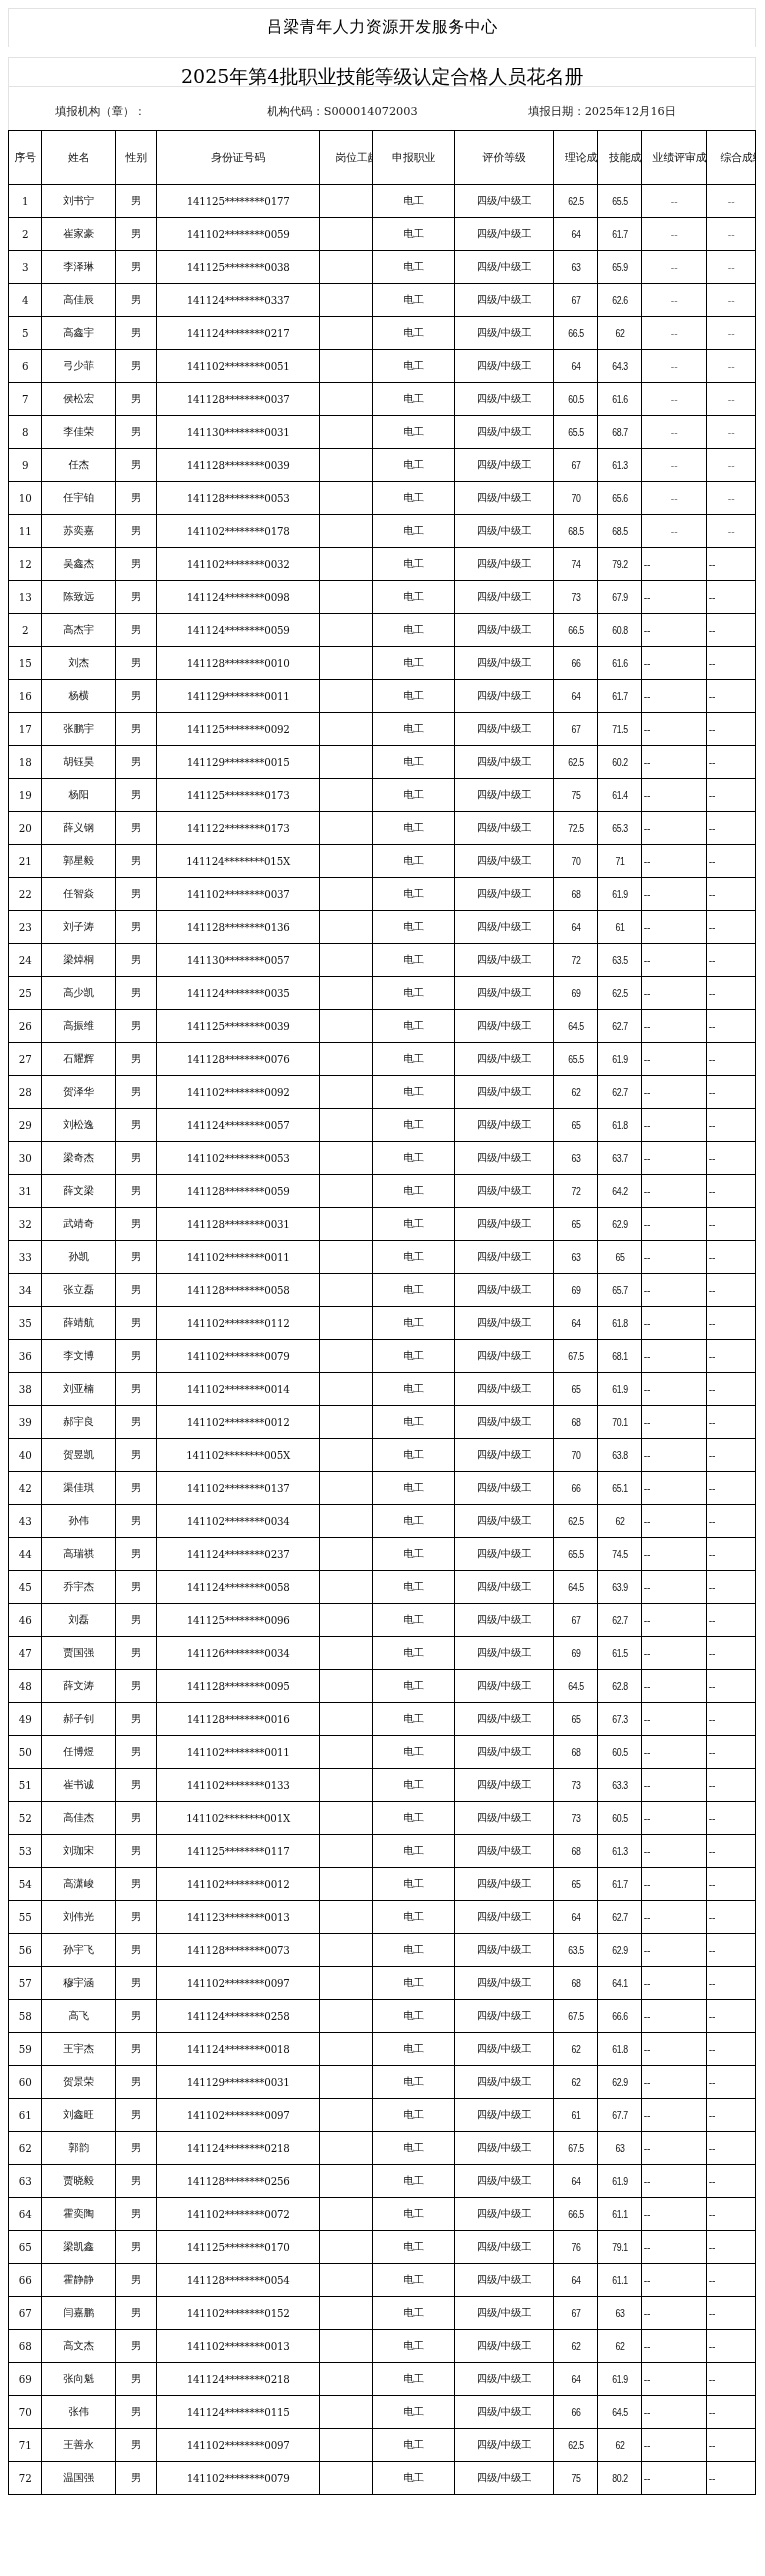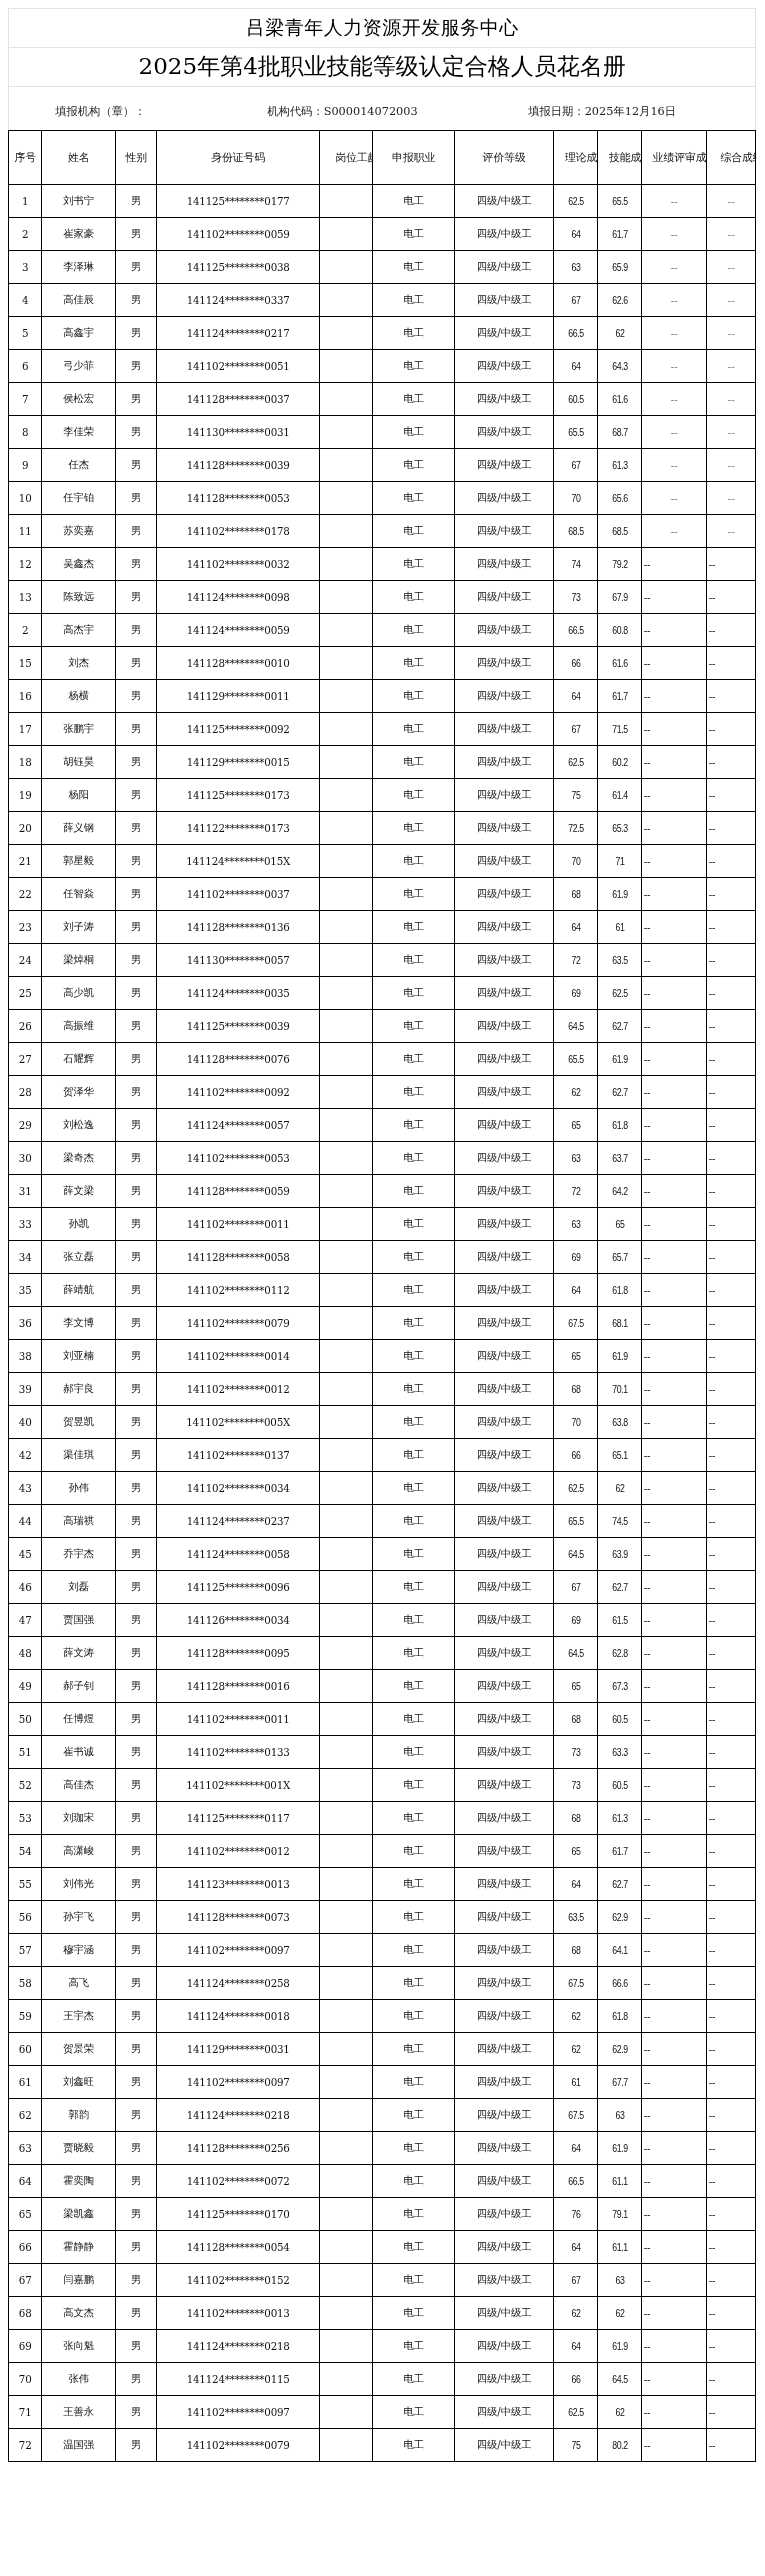--- a/index.html
+++ b/index.html
@@ -2,22 +2,22 @@
 <html style="font-size:8.2px"><head>
 <meta charset="utf-8">
 <style>
   html, body { margin:0; padding:0; background:#ffffff; }
   body { width:766px; height:3628px; position:relative; overflow:hidden;
          font-family:"DejaVu Serif","Liberation Serif",serif; color:#000; }
   .sheet { position:absolute; left:8.2px; top:7.7px; width:748px; }
   .band { position:absolute; left:0; width:748px; border-top:1px solid #e2e2e2;
           border-left:1px solid #e2e2e2; border-right:1px solid #e2e2e2; box-sizing:border-box;
           display:flex; align-items:center; justify-content:center; }
-  .title1 { top:0; height:39px; font-size:19px; letter-spacing:0.5px; }
-  .title2 { top:39px; height:39px; font-size:23px; }
+  .title1 { top:0; height:39px; font-size:16px; letter-spacing:0.5px; }
+  .title2 { top:49px; height:39px; font-size:19px; }
   .info   { top:78px; height:44px; font-size:11.3px; color:#222; justify-content:flex-start; }
   .info span { position:absolute; top:17.5px; }
   .info .org { left:46px; }
   .info .code { left:258px; }
   .info .date { left:519px; }
 
   table.roster { position:absolute; left:8.2px; top:130px; border-collapse:collapse;
                  table-layout:fixed; width:748px; }
   table.roster td, table.roster th { border:1px solid #000; padding:0; text-align:center;
                  vertical-align:middle; font-weight:normal; overflow:hidden; white-space:nowrap; }
@@ -485,20 +485,33 @@
         <td class="id">141128********0059</td>
         <td class="seniority"></td>
         <td class="occ">电工</td>
         <td class="level">四级/中级工</td>
         <td class="num">72</td>
         <td class="num">64.2</td>
         <td class="dash l">--</td>
         <td class="dash l">--</td>
       </tr>
       <tr class="row">
+        <td class="seq">32</td>
+        <td class="name">武靖奇</td>
+        <td class="gender">男</td>
+        <td class="id">141128********0031</td>
+        <td class="seniority"></td>
+        <td class="occ">电工</td>
+        <td class="level">四级/中级工</td>
+        <td class="num">65</td>
+        <td class="num">62.9</td>
+        <td class="dash l">--</td>
+        <td class="dash l">--</td>
+      </tr>
+      <tr class="row">
         <td class="seq">33</td>
         <td class="name">孙凯</td>
         <td class="gender">男</td>
         <td class="id">141102********0011</td>
         <td class="seniority"></td>
         <td class="occ">电工</td>
         <td class="level">四级/中级工</td>
         <td class="num">63</td>
         <td class="num">65</td>
         <td class="dash l">--</td>

